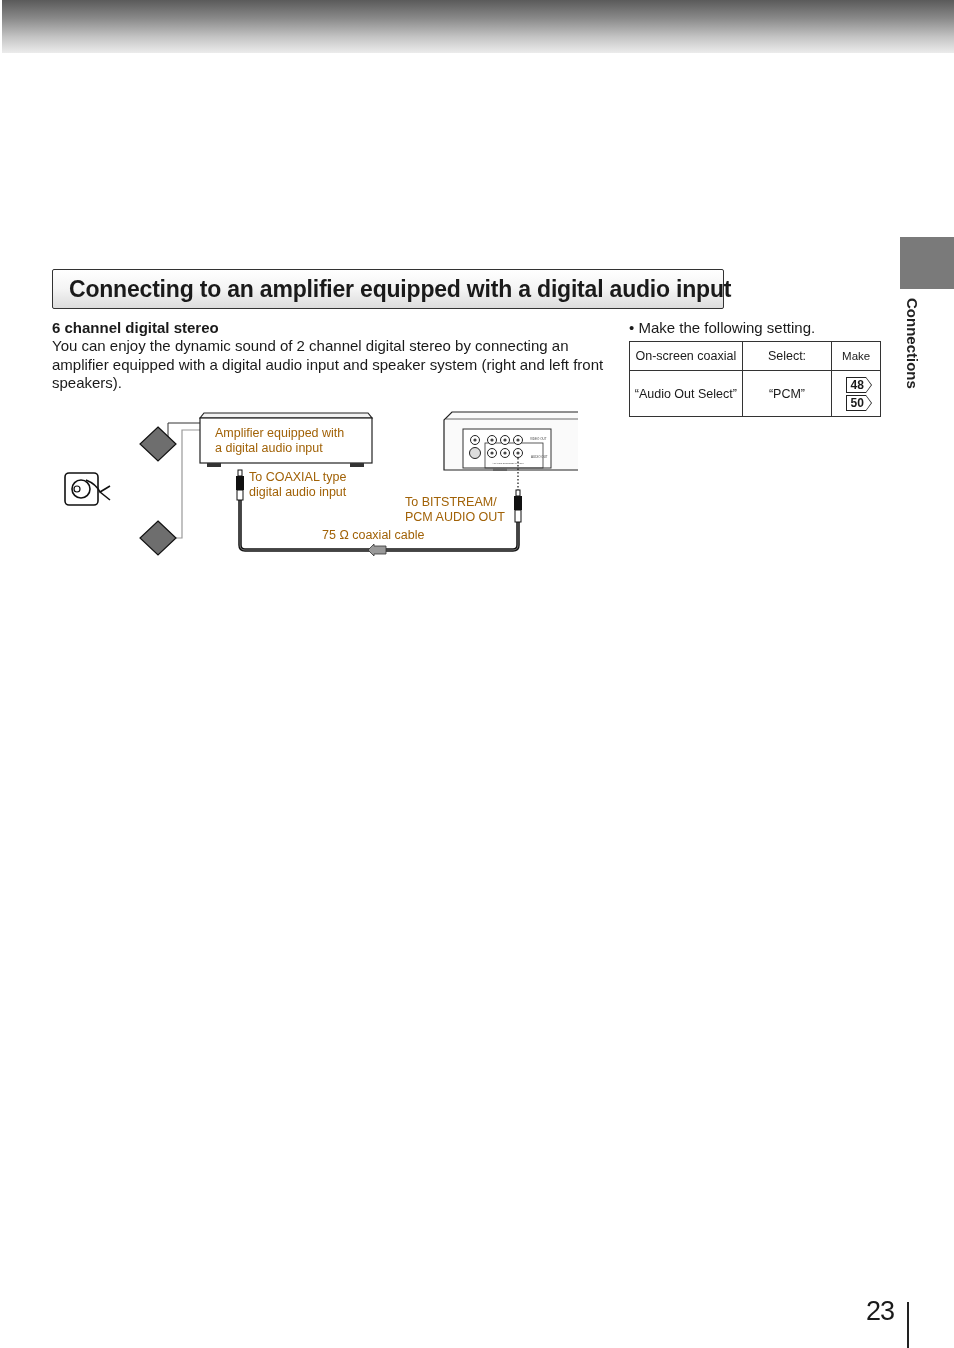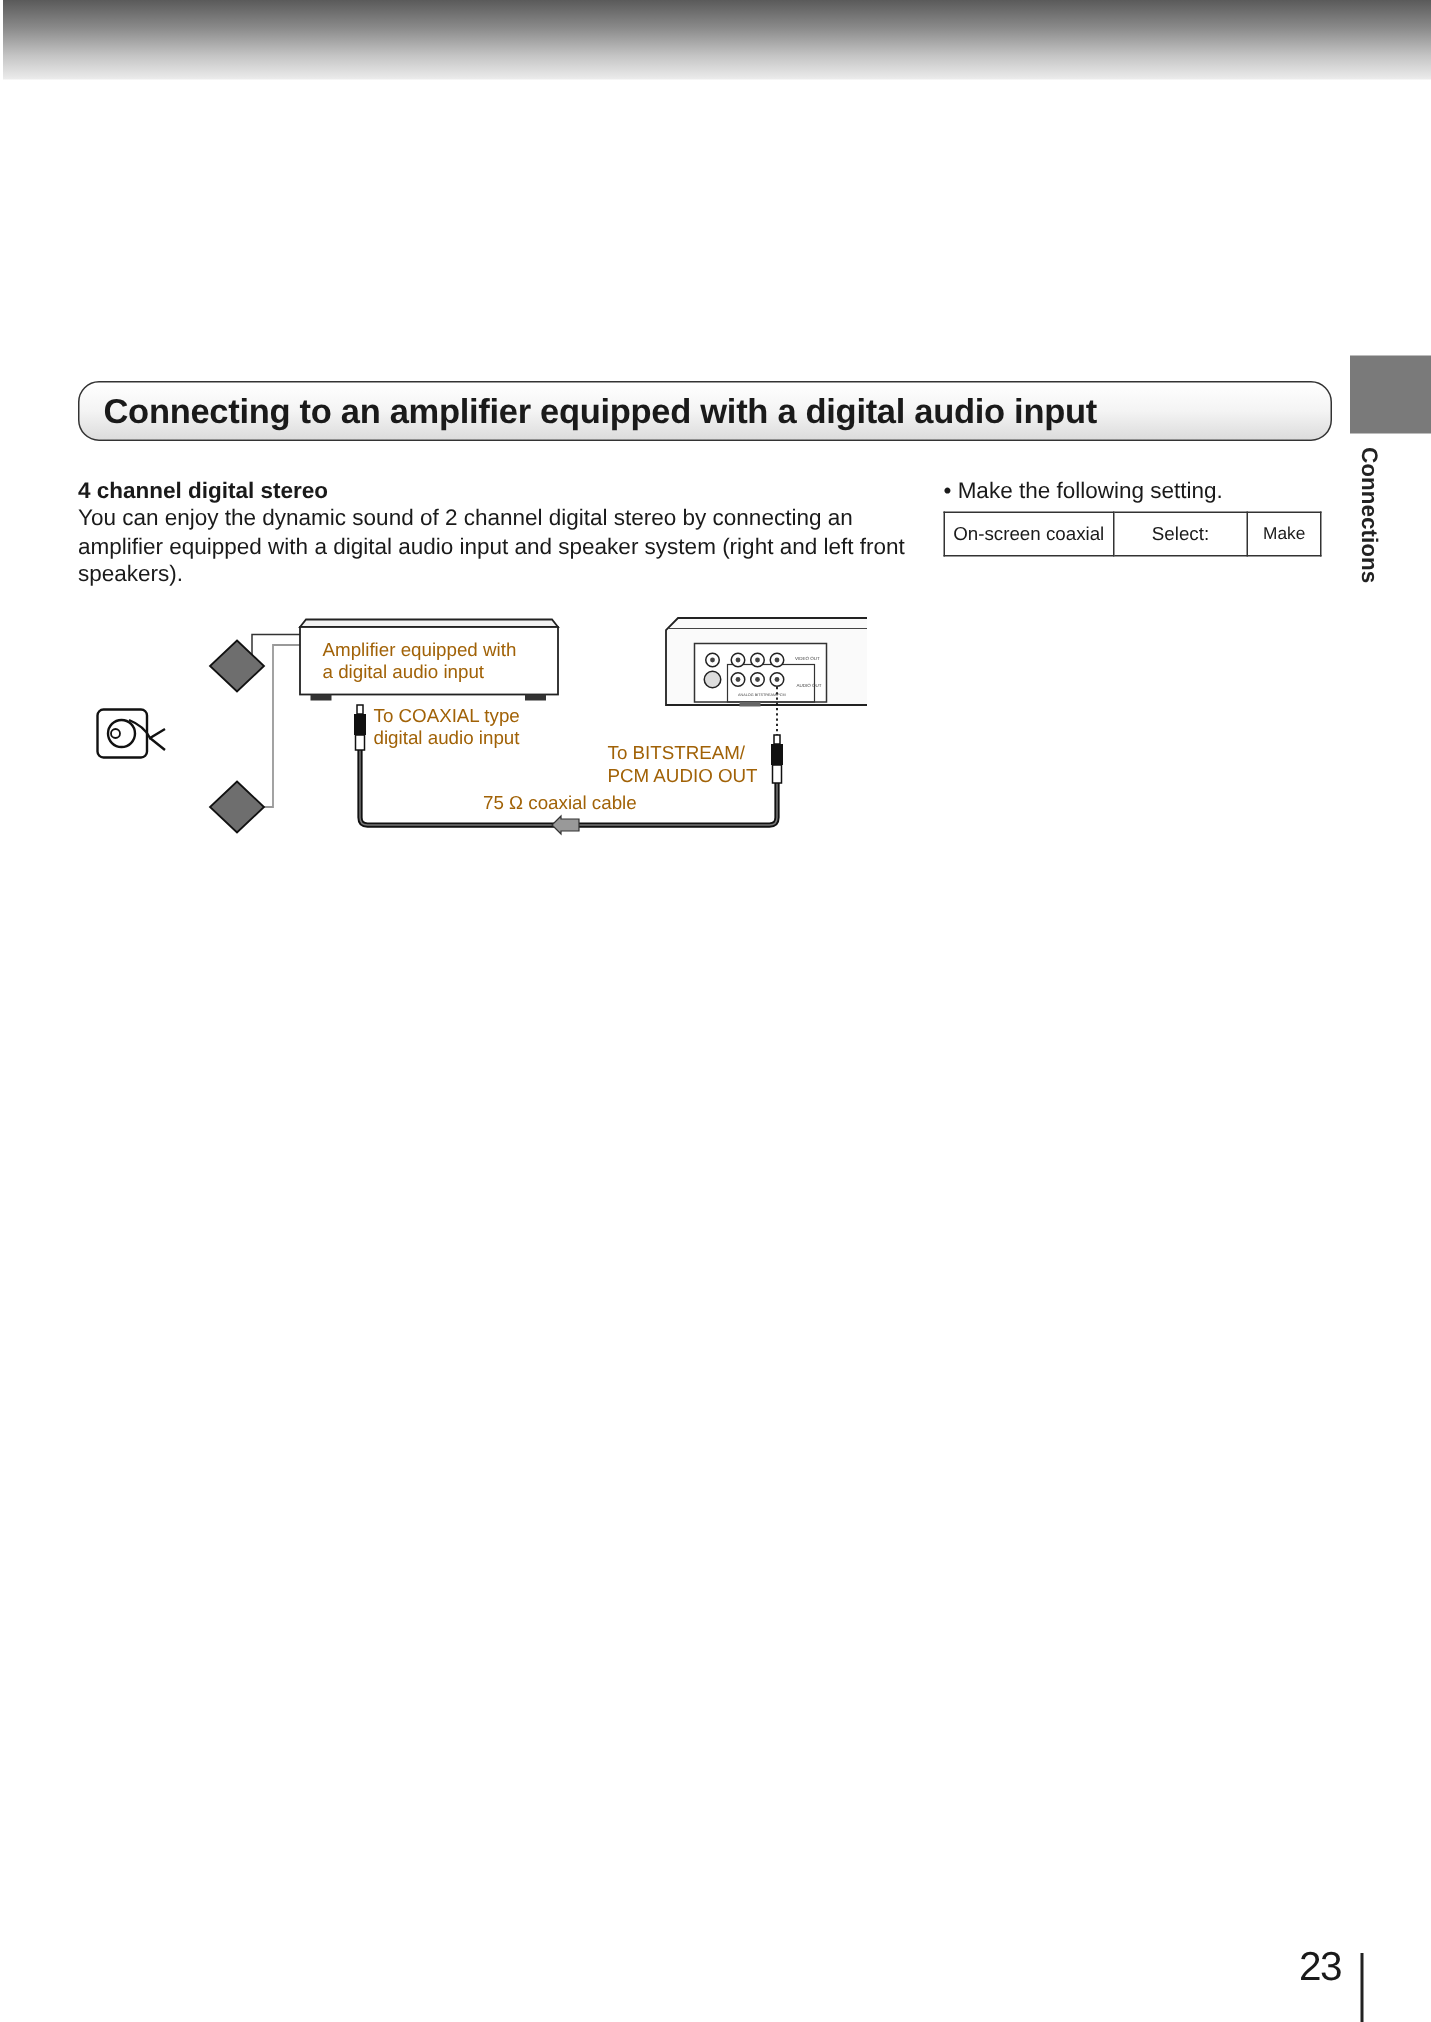--- a/index.html
+++ b/index.html
@@ -2,22 +2,22 @@
 <html><head>
   <meta charset="utf-8">
   <style>
     html, body { margin: 0; padding: 0; background: #ffffff; }
     body { width: 954px; height: 1348px; position: relative; overflow: hidden;
            font-family: "Liberation Sans", sans-serif; color: #1a1a1a; }
 
     .top-band { position: absolute; left: 2px; top: 0; width: 952px; height: 53px;
       background: linear-gradient(to bottom, #5a5a5a 0%, #8a8a8a 35%, #c4c4c4 70%, #ececec 100%); }
 
-    .section-title-box { position: absolute; left: 52px; top: 254px; width: 836px; height: 40px;
-      border: 1.5px solid #333; border-radius: 14px;
+    .section-title-box { position: absolute; left: 52px; top: 269px; width: 672px; height: 40px;
+      border: 1.5px solid #333; border-radius: 2px;
       background: linear-gradient(to bottom, #ffffff 0%, #f4f4f4 50%, #dcdcdc 100%);
       box-sizing: border-box; }
     .section-title { position: absolute; left: 16px; top: 6px; font-size: 23px; font-weight: bold;
       letter-spacing: -0.2px; color: #1a1a1a; white-space: nowrap; }
 
     .side-tab { position: absolute; left: 900px; top: 237px; width: 54px; height: 52px; background: #7a7a7a; }
     .side-label { position: absolute; left: 903px; top: 298px; width: 20px; height: 100px; }
     .side-label span { position: absolute; left: 0; top: 0; transform-origin: 0 0;
       transform: translate(18px, 0) rotate(90deg); font-size: 15px; font-weight: bold; white-space: nowrap; color: #222; }
 
@@ -51,31 +51,39 @@
 
 <div class="section-title-box">
   <div class="section-title">Connecting to an amplifier equipped with a digital audio input</div>
 </div>
 
 <div class="side-tab"></div>
 <div class="side-label">
   <span>Connections</span>
 </div>
 
-<div class="subhead">4 channel digital stereo</div>
+<div class="subhead">6 channel digital stereo</div>
 <div class="body-text">You can enjoy the dynamic sound of 2 channel digital stereo by connecting an amplifier equipped with a digital audio input and speaker system (right and left front speakers).</div>
 
 <div class="bullet-line">•  Make the following setting.</div>
 
 <table class="settings">
   <tbody>
       <tr>
     <th style="width:119px">On-screen coaxial</th>
     <th style="width:93px">Select:</th>
     <th style="width:48px; font-size:11.5px">Make</th>
+  </tr>
+  <tr>
+    <td>“Audio Out Select”</td>
+    <td>“PCM”</td>
+    <td>
+      <span class="page-ref">48</span><br>
+      <span class="page-ref">50</span>
+    </td>
   </tr>
 </tbody>
   </table>
 
 <svg class="diagram" viewBox="0 0 954 600">
 
   <g>
     <polyline points="168,438 168,423 200,423" fill="none" stroke="#333" stroke-width="1"></polyline>
     <polyline points="173,538 182,538 182,430 200,430" fill="none" stroke="#999" stroke-width="1.2"></polyline>
   </g>

